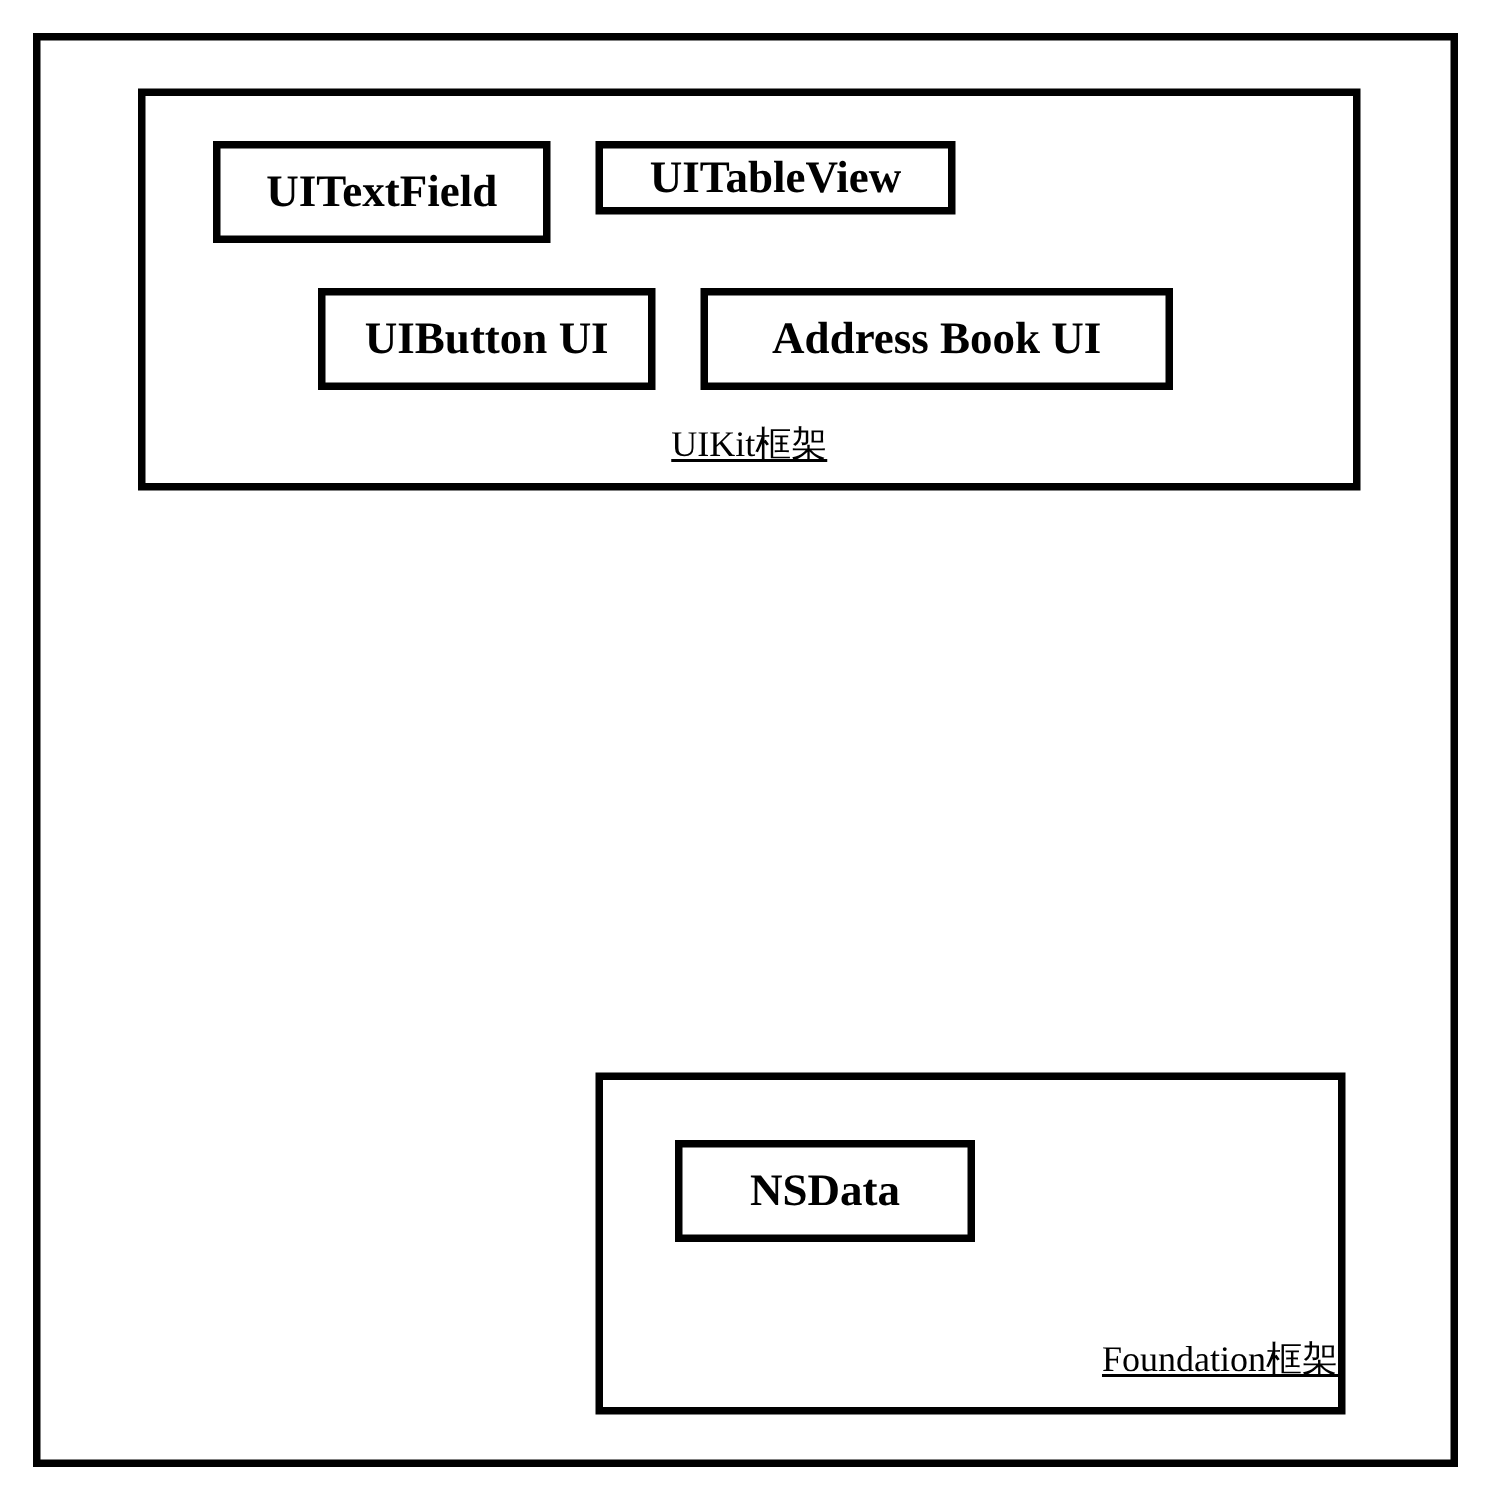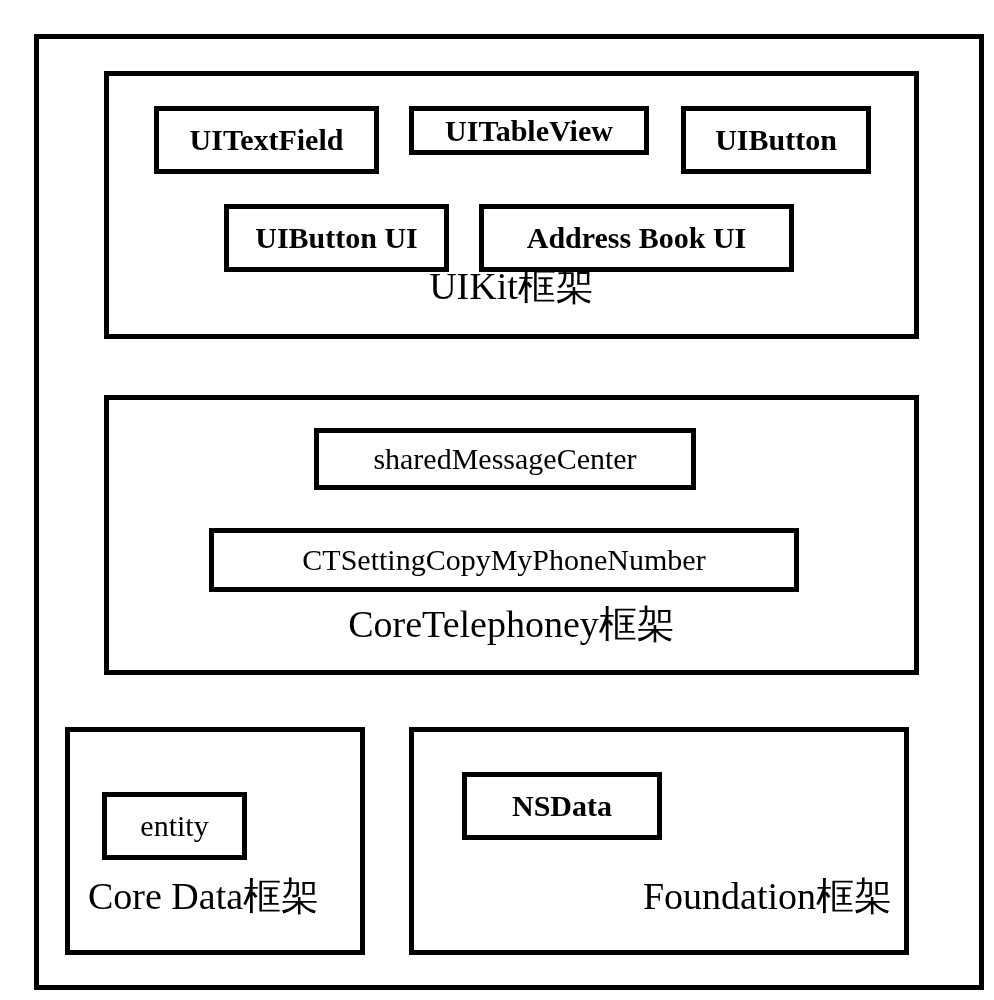--- a/index.html
+++ b/index.html
@@ -1,18 +1,18 @@
 <!DOCTYPE html>
 <html><head>
 <meta charset="utf-8">
 <style>
   * {
     box-sizing: border-box;
     margin: 0;
-    padding: 12px;
+    padding: 0;
   }
   body {
     background: #ffffff;
     font-family: "Times New Roman", serif;
     width: 994px;
     height: 1000px;
     position: relative;
   }
   .outer-container {
     position: absolute;
@@ -30,23 +30,24 @@
     position: absolute;
     border: 5px solid #000;
     display: flex;
     align-items: center;
     justify-content: center;
     font-size: 30px;
     font-weight: bold;
   }
   .framework-title {
     position: absolute;
-    font-size: 38px;
+    font-size: 24px;
     font-weight: normal;
     text-align: center;
+    text-decoration: underline;
   }
   
   .uikit-box {
     left: 65px;
     top: 32px;
     width: 815px;
     height: 268px;
   }
   .uikit-title {
     left: 0;
@@ -163,35 +164,25 @@
   }
 </style>
 </head>
 <body>
 
 <div class="outer-container">
 
   <div class="framework-box uikit-box">
     <div class="component-box uitextfield">UITextField</div>
     <div class="component-box uitableview">UITableView</div>
-    <div class="component-box uibutton">UIButton</div>
     <div class="component-box messageui">UIButton UI</div>
     <div class="component-box addressbookui">Address Book UI</div>
     <div class="framework-title uikit-title">UIKit框架</div>
   </div>
 
-  <div class="framework-box coretel-box">
-    <div class="component-box sharedmsg">sharedMessageCenter</div>
-    <div class="component-box ctsetting">CTSettingCopyMyPhoneNumber</div>
-    <div class="framework-title coretel-title">CoreTelephoney框架</div>
-  </div>
 
-  <div class="framework-box coredata-box">
-    <div class="component-box entity">entity</div>
-    <div class="framework-title coredata-title">Core Data框架</div>
-  </div>
 
   <div class="framework-box foundation-box">
     <div class="component-box nsdata">NSData</div>
     <div class="framework-title foundation-title">Foundation框架</div>
   </div>
 
 </div>
 
 </body></html>

